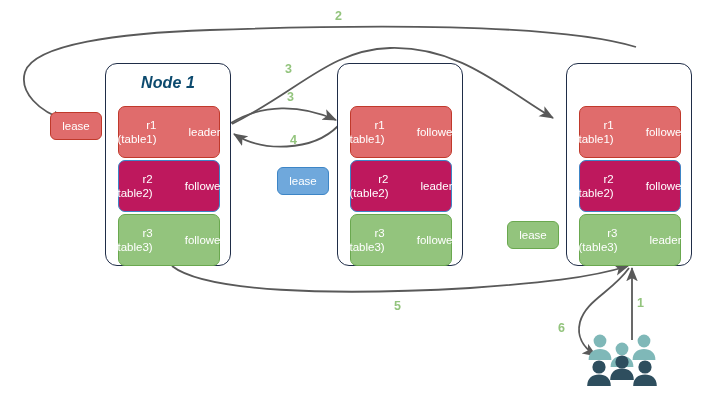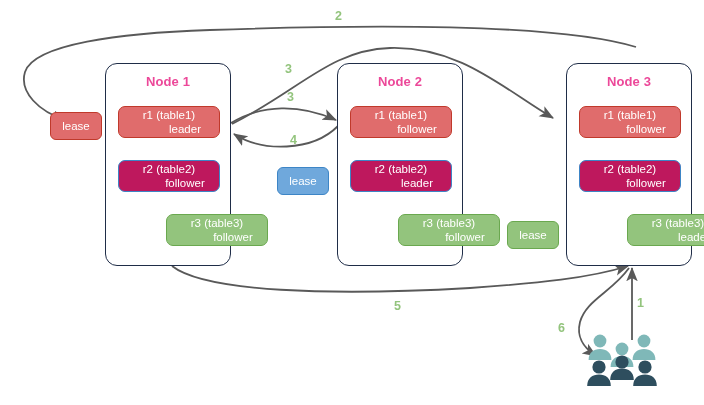--- a/index.html
+++ b/index.html
@@ -29,49 +29,50 @@
     position: absolute;
     box-sizing: border-box;
     border: 1.6px solid #1f2d48;
     border-radius: 12px;
     background: #ffffff;
     width: 126px;
     height: 203px;
   }
   .node-title {
     text-align: center;
-    font-size: 13px;
+    font-size: 16px;
     font-weight: bold;
-    color: #ec4899;
+    color: #0c4a6e;
     margin-top: 10px;
     letter-spacing: 0.1px;
+    font-style: italic;
   }
   .replica {
     position: absolute;
     left: 12px;
     width: 102px;
-    height: 32px;
+    height: 52px;
     box-sizing: border-box;
     border-radius: 7px;
     display: flex;
-    flex-direction: column;
+    flex-direction: row;
     align-items: center;
     justify-content: center;
     color: #ffffff;
     font-size: 11.5px;
     line-height: 14px;
     text-align: right;
   }
   .replica .line2 { display: block; padding-left: 32px; }
   .rep-red   { background: #e06c6c; border: 1.6px solid #c0392b; }
   .rep-blue  { background: #be185d; border: 1.6px solid #3d85c6; }
   .rep-green { background: #93c47d; border: 1.6px solid #6aa84f; }
   .r1 { top: 42px; }
   .r2 { top: 96px; }
-  .r3 { top: 150px; margin-left: 48px; }
+  .r3 { top: 150px; }
 
   .lease {
     position: absolute;
     box-sizing: border-box;
     border-radius: 6px;
     display: flex;
     align-items: center;
     justify-content: center;
     color: #ffffff;
     font-size: 11.5px;
@@ -135,38 +136,36 @@
       <span>r2 (table2)</span>
       <span class="line2">follower</span>
     </div>
     <div class="replica rep-green r3">
       <span>r3 (table3)</span>
       <span class="line2">follower</span>
     </div>
   </div>
 
   <div class="node" style="left:337px; top:63px;">
-    <div class="node-title">Node 2</div>
 
     <div class="replica rep-red r1">
       <span>r1 (table1)</span>
       <span class="line2">follower</span>
     </div>
     <div class="replica rep-blue r2">
       <span>r2 (table2)</span>
       <span class="line2">leader</span>
     </div>
     <div class="replica rep-green r3">
       <span>r3 (table3)</span>
       <span class="line2">follower</span>
     </div>
   </div>
 
   <div class="node" style="left:566px; top:63px;">
-    <div class="node-title">Node 3</div>
 
     <div class="replica rep-red r1">
       <span>r1 (table1)</span>
       <span class="line2">follower</span>
     </div>
     <div class="replica rep-blue r2">
       <span>r2 (table2)</span>
       <span class="line2">follower</span>
     </div>
     <div class="replica rep-green r3">

